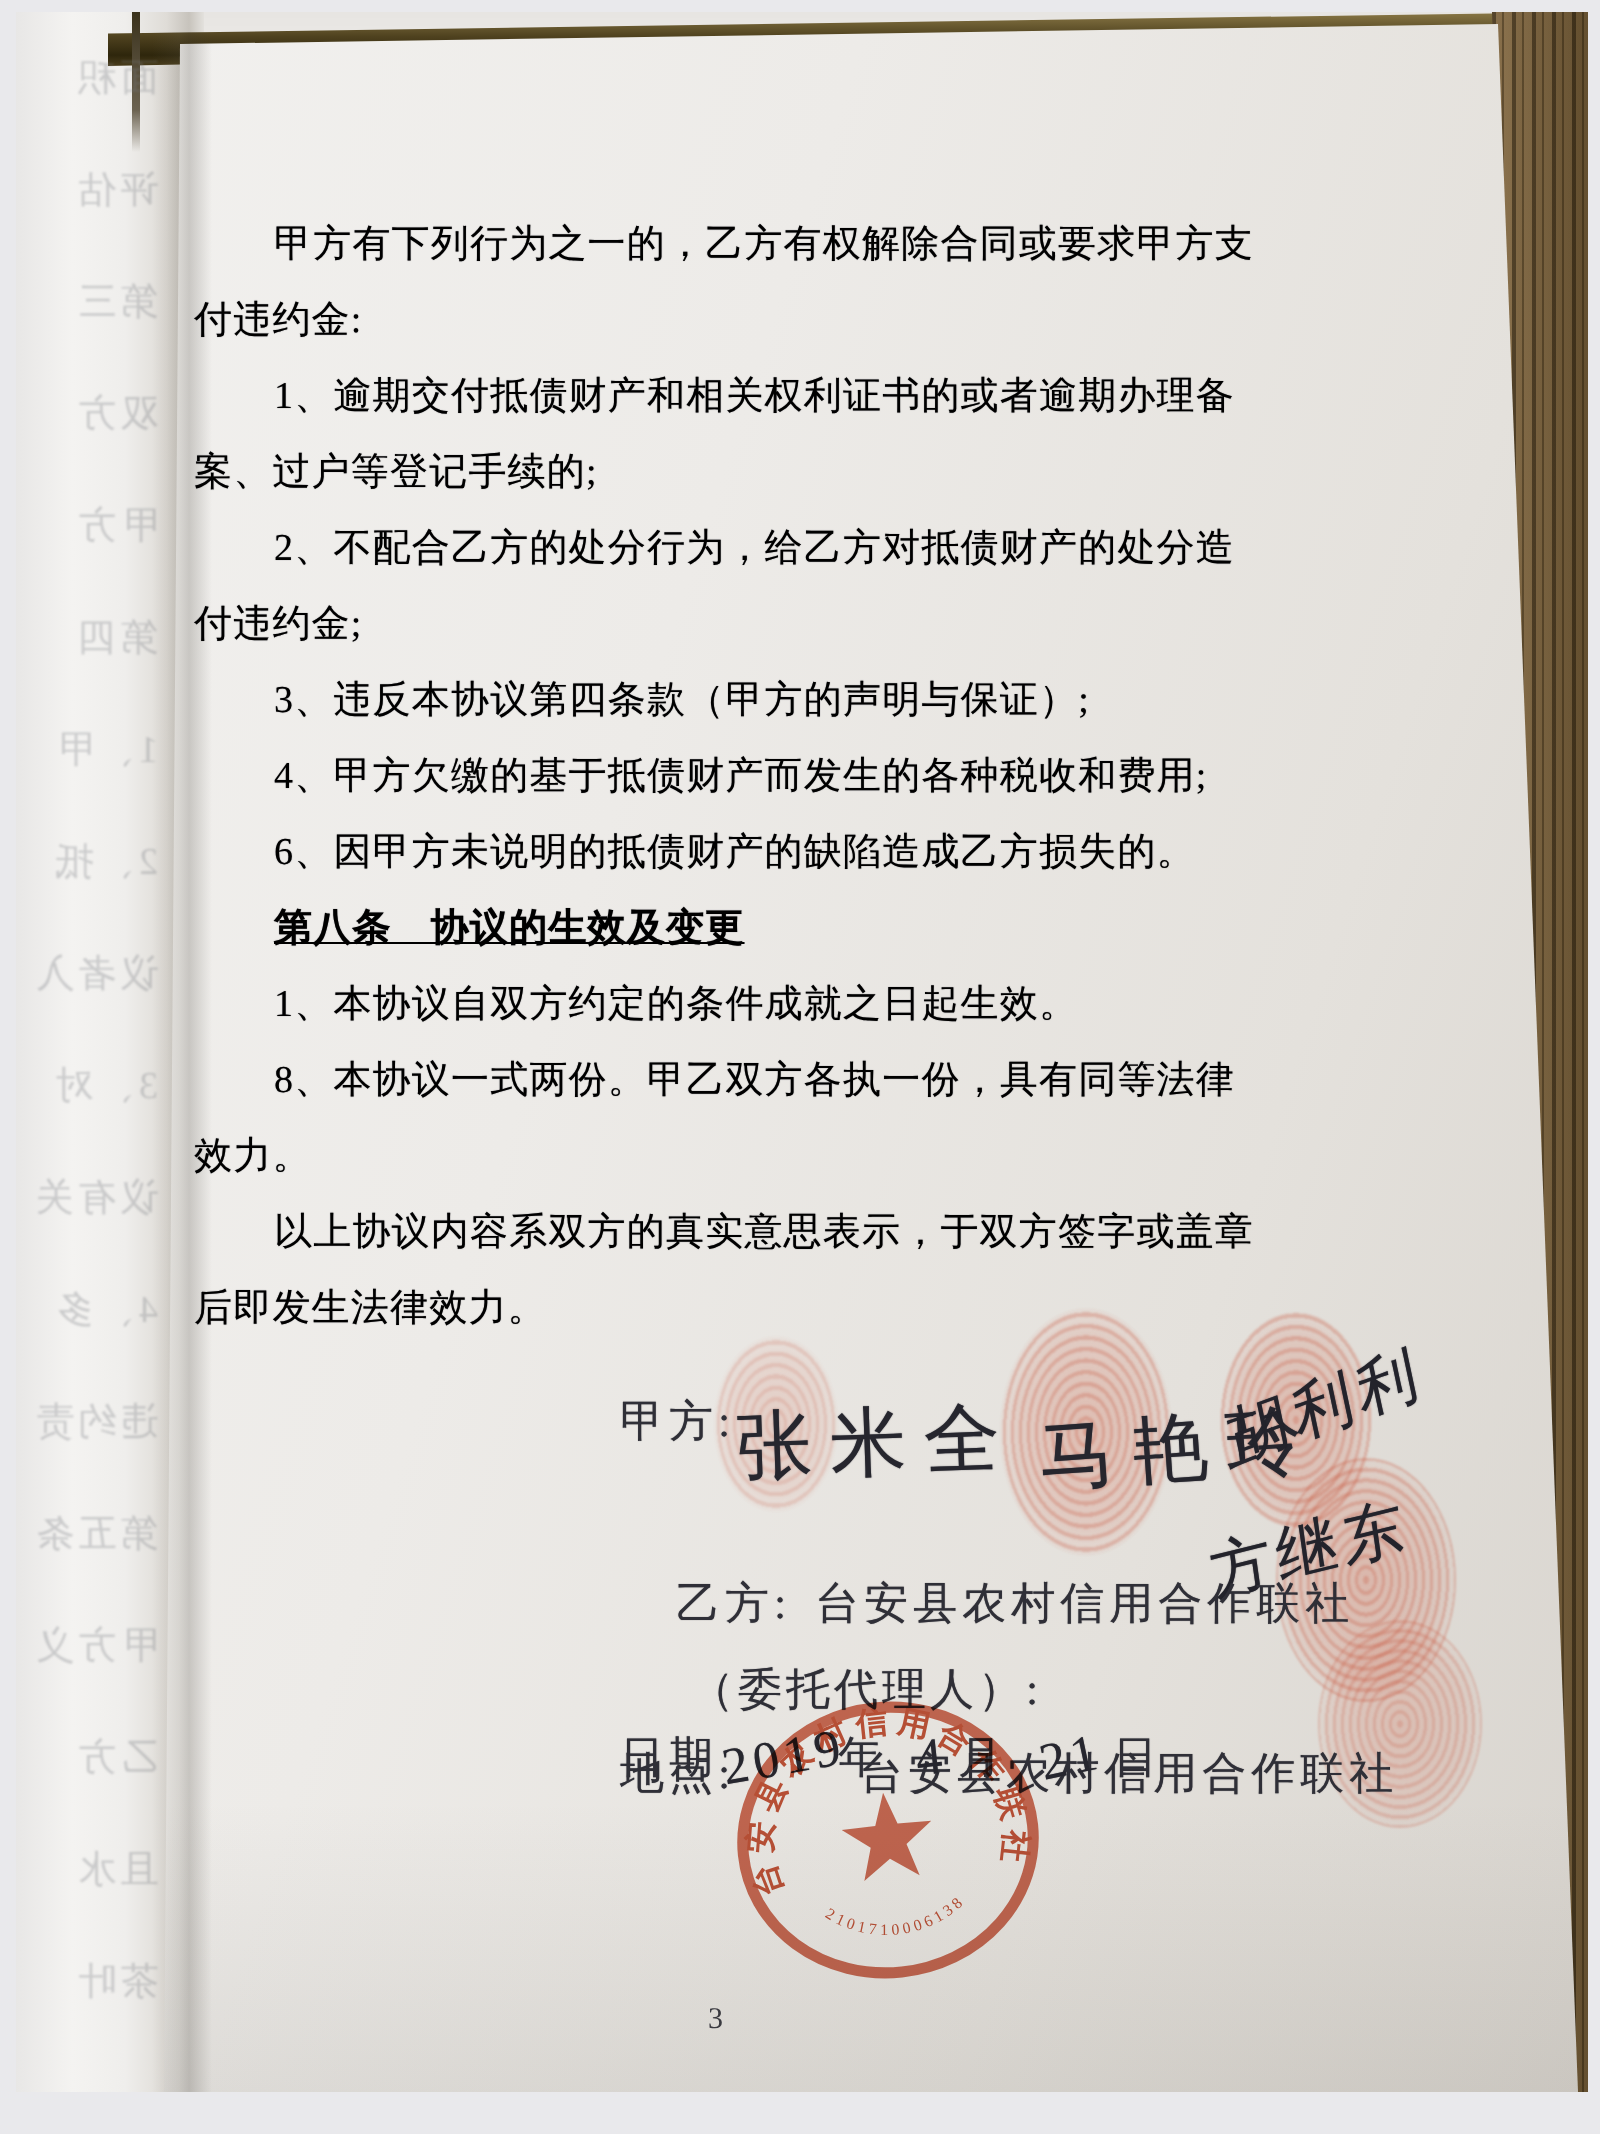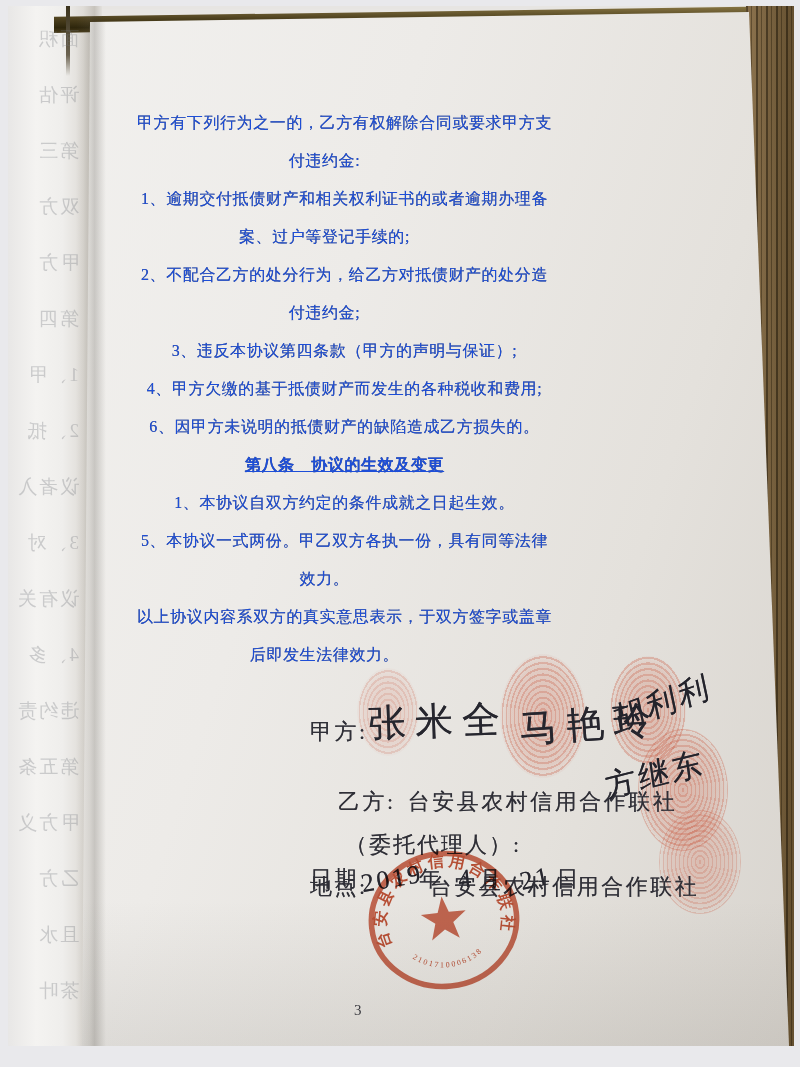--- a/index.html
+++ b/index.html
@@ -27,22 +27,22 @@
         background:linear-gradient(180deg,transparent 86%,rgba(80,75,65,.10)),
                    linear-gradient(108deg,#f2f1ef 0%,#edebe8 38%,#e4e1dc 72%,#d8d4ce 100%);
         clip-path:polygon(82px 16px,741px 6px,781px 1040px,74px 1040px);}
   .gutter{position:absolute;left:68px;top:10px;bottom:0;width:30px;pointer-events:none;
         background:linear-gradient(90deg,transparent,rgba(95,90,78,.16) 45%,rgba(62,57,48,.22) 62%,transparent);}
   
   .ghost-col{position:absolute;left:8px;top:20px;display:flex;flex-direction:column;gap:30px;
         transform:scaleX(-1);color:rgba(122,124,130,.33);font-size:19px;letter-spacing:2px;
         filter:blur(.6px);white-space:nowrap;}
   
-  .body-text{position:absolute;left:89px;top:98px;font-size:16px;line-height:38px;
-        letter-spacing:.6px;color:#1d4ed8;text-shadow:0 0 .5px rgba(48,48,56,.75);text-align:center;}
+  .body-text{position:absolute;left:89px;top:98px;font-size:19px;line-height:38px;
+        letter-spacing:.6px;color:#000000;text-shadow:0 0 .5px rgba(48,48,56,.75);}
   .line{height:38px;white-space:nowrap;}
   .ind{padding-left:40px;}
   .bold{font-weight:bold;text-decoration:underline;}
   
   .prow{position:absolute;display:flex;align-items:baseline;color:#2f2f37;font-size:22px;
         letter-spacing:2.5px;white-space:nowrap;text-shadow:0 0 .5px rgba(48,48,56,.7);}
   .gap{display:inline-block;width:12px;}
   .hw{font-family:cursive;color:#26262e;}
   .hw-name{font-size:38px;letter-spacing:9px;text-shadow:0 0 .6px rgba(30,30,40,.8);}
   .witness{position:absolute;font-family:cursive;color:#23232b;font-size:31px;letter-spacing:3px;
@@ -102,33 +102,33 @@
       <div class="line">付违约金:</div>
       <div class="line ind">1、逾期交付抵债财产和相关权利证书的或者逾期办理备</div>
       <div class="line">案、过户等登记手续的;</div>
       <div class="line ind">2、不配合乙方的处分行为，给乙方对抵债财产的处分造</div>
       <div class="line">付违约金;</div>
       <div class="line ind">3、违反本协议第四条款（甲方的声明与保证）;</div>
       <div class="line ind">4、甲方欠缴的基于抵债财产而发生的各种税收和费用;</div>
       <div class="line ind">6、因甲方未说明的抵债财产的缺陷造成乙方损失的。</div>
       <div class="line ind bold">第八条　协议的生效及变更</div>
       <div class="line ind">1、本协议自双方约定的条件成就之日起生效。</div>
-      <div class="line ind">5、本协议一式两份。甲乙双方各执一份，具有同等法律</div>
+      <div class="line ind">8、本协议一式两份。甲乙双方各执一份，具有同等法律</div>
       <div class="line">效力。</div>
       <div class="line ind">以上协议内容系双方的真实意思表示，于双方签字或盖章</div>
       <div class="line">后即发生法律效力。</div>
     </div>
 
     <div class="fp fp1"></div>
     <div class="fp fp2"></div>
     <div class="fp fp3"></div>
     <div class="fp fp4"></div>
     <div class="fp fp5"></div>
 
-    <div class="prow" style="left:302px;top:690px;align-items:flex-end;">
+    <div class="prow" style="left:302px;top:690px;align-items:flex-start;">
       <span>甲方:</span>
       <span class="hw hw-name" style="transform:rotate(-2deg);">张米全</span>
       <span class="hw hw-name" style="transform:rotate(-4deg) translateY(3px);margin-left:10px;">马艳玲</span>
     </div>
 
     <div class="witness" style="left:604px;top:676px;transform:rotate(-20deg) skewX(-8deg);">胡利利</div>
     <div class="witness" style="left:596px;top:748px;transform:rotate(-14deg) skewX(-6deg);">方继东</div>
 
     <div class="prow" style="left:302px;top:781px;margin-left:28px;">
       <span>乙方:</span>

